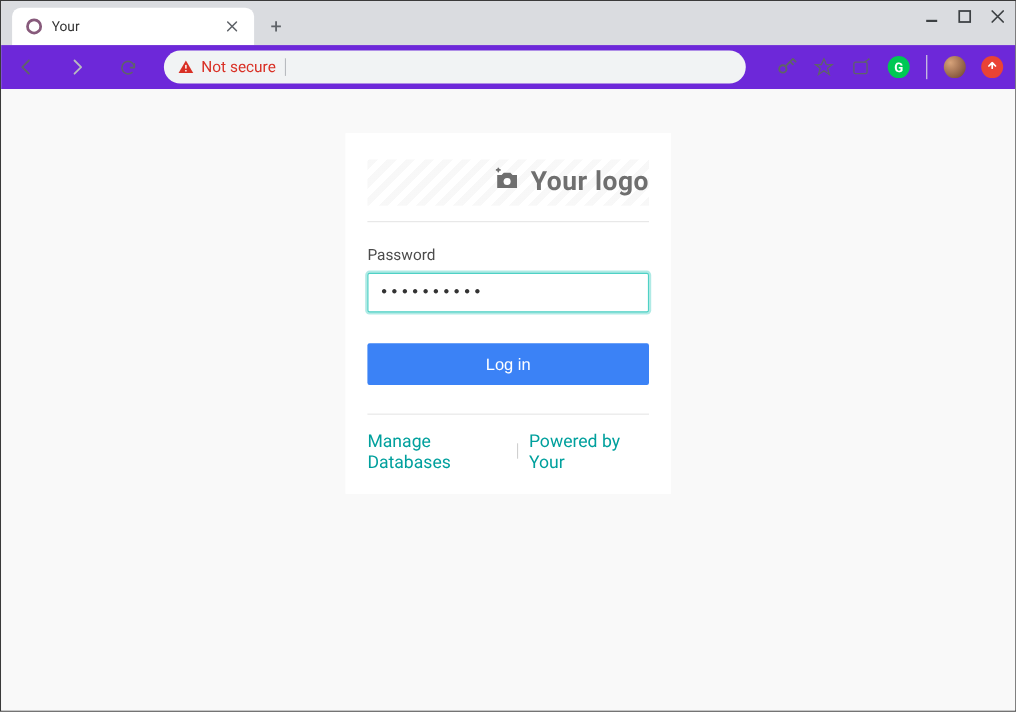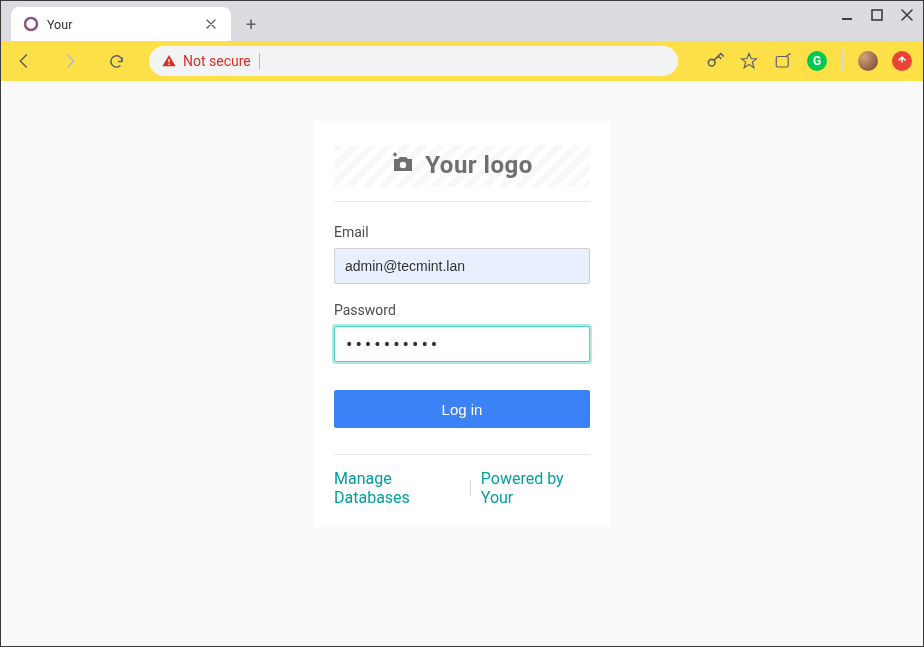--- a/index.html
+++ b/index.html
@@ -51,21 +51,21 @@
       width: 28px; height: 28px; display:flex; align-items:center; justify-content:center;
       color:#5f6368; cursor:pointer; border-radius:50%; margin-left:6px; margin-bottom:3px;
       font-size:18px;
     }
     .window-controls {
       position: absolute; right: 8px; top: 6px; display:flex; gap:14px;
       color:#3c4043; font-size:14px;
     }
     .window-controls span { width:16px; height:16px; display:inline-flex; align-items:center; justify-content:center; cursor:pointer;}
     .toolbar {
-      display:flex; align-items:center; height:40px; background:#fde047; padding:0 10px; gap:20px;
+      display:flex; align-items:center; height:40px; background:#6d28d9; padding:0 10px; gap:20px;
     }
     .nav-btn { width:26px; height:26px; display:flex; align-items:center; justify-content:center; color:#5f6368; cursor:pointer; border-radius:50%; }
     .nav-btn.disabled { color:#b8bbbf; cursor:default; }
     .address-bar {
       flex:1; display:flex; align-items:center; height:30px;
       background:#f1f3f4; border-radius:15px; padding:0 12px; gap:8px;
       font-size:14px; color:#5f6368;
     }
     .not-secure { color:#d93025; display:flex; align-items:center; gap:6px; font-size:14px;}
     .divider-v { width:1px; height:16px; background:#b8bbbf; }
@@ -90,21 +90,21 @@
       display:flex; justify-content:center; align-items:flex-start;
       padding-top:40px;
     }
     .login-card {
       width: 296px;
       background:#fff;
       padding: 30px 20px 20px 20px;
       box-shadow: 0 0 0 rgba(0,0,0,0);
     }
     .logo-area {
-      display:flex; align-items:center; justify-content:center; gap:10px;
+      display:flex; align-items:center; justify-content:flex-end; gap:10px;
       padding-bottom: 22px;
       position: relative;
     }
     .logo-area::before {
       content:'';
       position:absolute; inset:-6px 0 14px 0;
       background: repeating-linear-gradient(-45deg, #f3f3f3 0 6px, #fff 6px 12px);
       z-index:0; opacity:0.6;
     }
     .logo-inner { position:relative; z-index:1; display:flex; align-items:center; gap:10px;}
@@ -245,24 +245,20 @@
               <path d="M4 1 L4 4 M2.5 2.5 L5.5 2.5" stroke="#6f6f6f" stroke-width="1.6" stroke-linecap="round"></path>
               <path d="M3 7 L7 7 L9 5 L15 5 L17 7 L21 7 L21 19 L3 19 Z" fill="#6f6f6f"></path>
               <circle cx="12" cy="13" r="3.2" fill="#fff"></circle>
             </svg>
         </span>
         <span class="logo-text">Your logo</span>
       </div>
     </div>
     <hr class="hr">
 
-    <div class="form-group">
-      <label class="form-label">Email</label>
-      <input type="text" class="form-input email-autofill" value="admin@tecmint.lan" style="">
-    </div>
 
     <div class="form-group">
       <label class="form-label">Password</label>
       <input type="text" class="form-input password focused" value="••••••••••" style="">
     </div>
 
     <button class="btn-login">Log in</button>
 
     <hr class="foot-hr">
 

